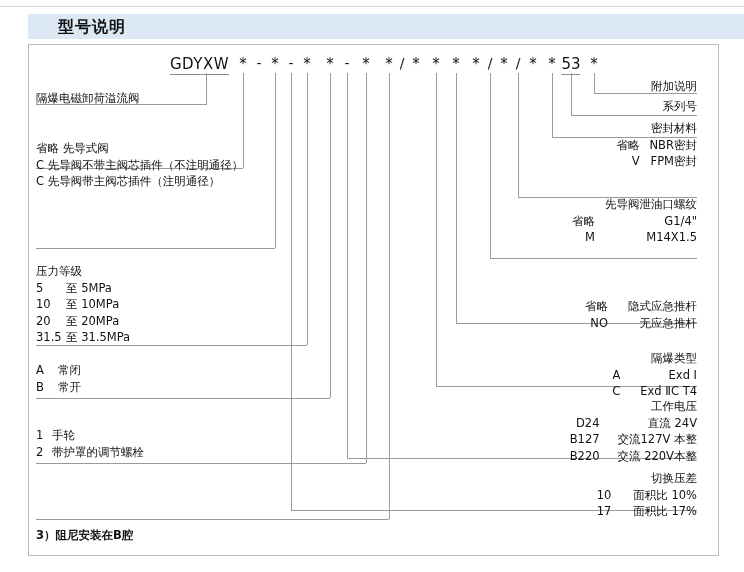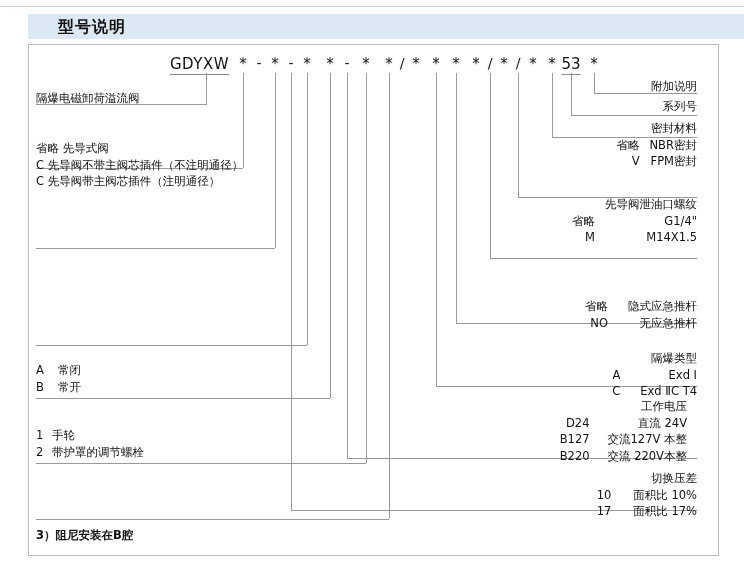--- a/index.html
+++ b/index.html
@@ -139,20 +139,27 @@
     <span class="row">隔爆电磁卸荷溢流阀</span>
   </div>
 
   <div class="blk" style="left:36px;top:124px;margin-top:16px;">
     <span class="row">省略  先导式阀</span>
     <span class="row"><span class="k">C</span>&nbsp;<span>先导阀不带主阀芯插件（不注明通径）</span></span>
     <span class="row"><span class="k">C</span>&nbsp;<span>先导阀带主阀芯插件（注明通径）</span></span>
   </div>
 
 
+  <div class="blk" style="left:36px;top:263px;">
+    <span class="row">压力等级</span>
+    <span class="row"><span class="k" style="width:30px">5</span><span>至  5MPa</span></span>
+    <span class="row"><span class="k" style="width:30px">10</span><span>至 10MPa</span></span>
+    <span class="row"><span class="k" style="width:30px">20</span><span>至 20MPa</span></span>
+    <span class="row"><span class="k" style="width:30px">31.5</span><span>至 31.5MPa</span></span>
+  </div>
 
   <div class="blk" style="left:36px;top:362px;">
     <span class="row"><span class="k" style="width:22px">A</span><span>常闭</span></span>
     <span class="row"><span class="k" style="width:22px">B</span><span>常开</span></span>
   </div>
 
   <div class="blk" style="left:36px;top:427px;">
     <span class="row"><span class="k" style="width:16px">1</span><span>手轮</span></span>
     <span class="row"><span class="k" style="width:16px">2</span><span>带护罩的调节螺栓</span></span>
   </div>
@@ -204,21 +211,21 @@
     <div class="rg" style="column-gap:20px">
       <div class="c1"></div>
       <div class="c2">隔爆类型</div>
       <div class="c1">A</div>
       <div class="c2">Exd Ⅰ</div>
       <div class="c1">C</div>
       <div class="c2">Exd ⅡC T4</div>
     </div>
   </div>
 
-  <div class="blk r" style="right:57px;top:398px;">
+  <div class="blk r" style="right:47px;top:398px;">
     <div class="rg" style="column-gap:18px">
       <div class="c1"></div>
       <div class="c2">工作电压</div>
       <div class="c1">D24</div>
       <div class="c2">直流 24V</div>
       <div class="c1">B127</div>
       <div class="c2">交流127V 本整</div>
       <div class="c1">B220</div>
       <div class="c2">交流 220V本整</div>
     </div>

